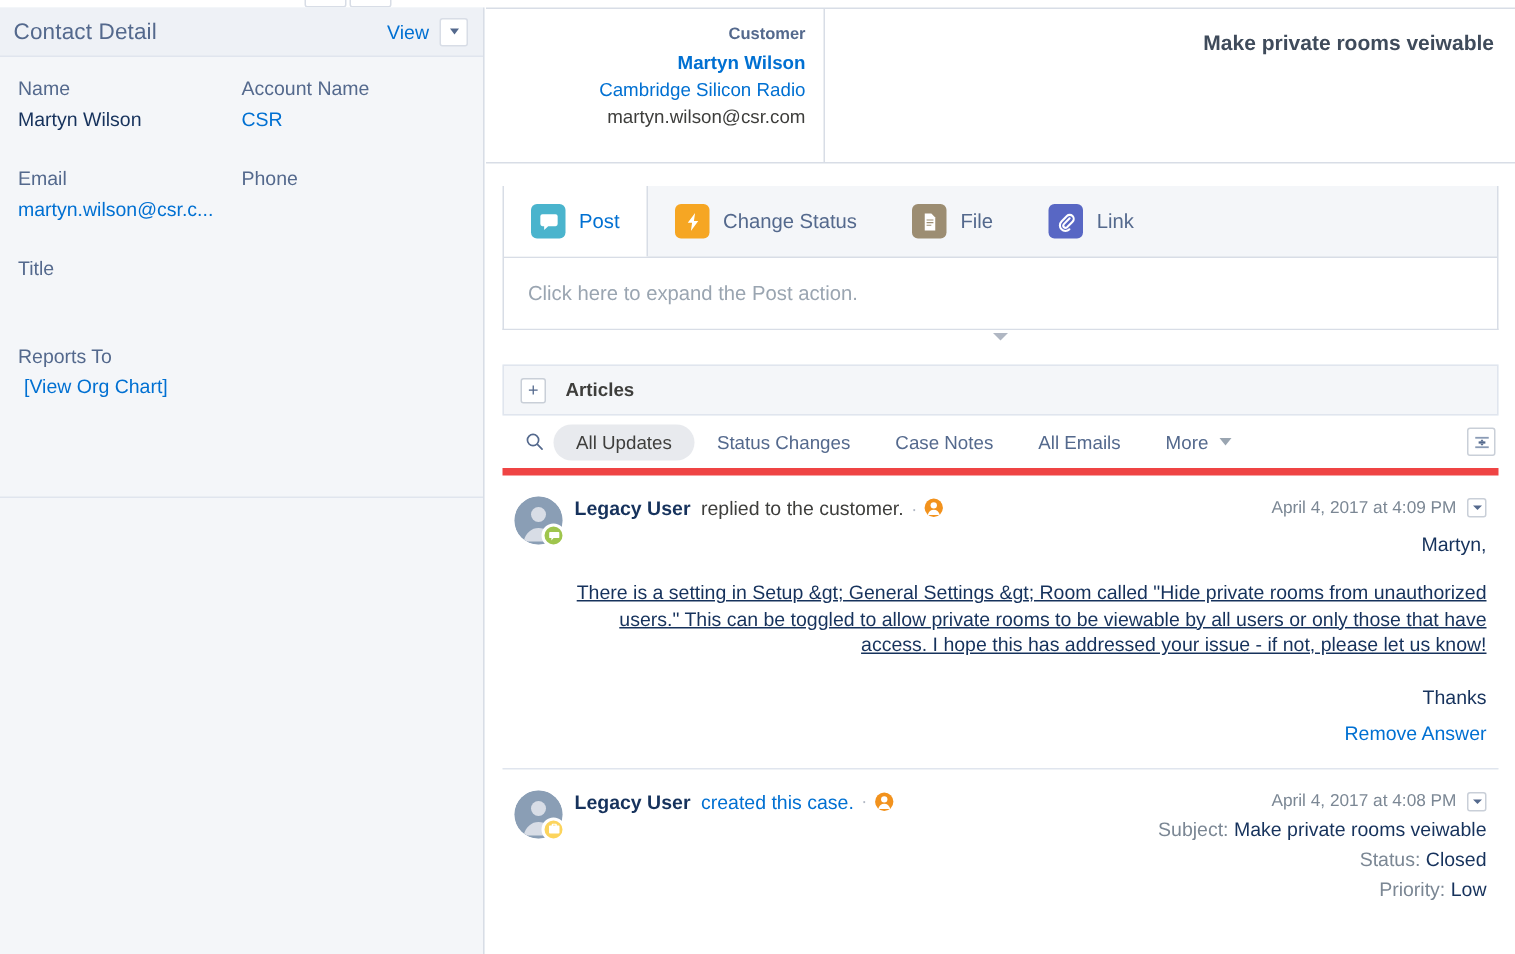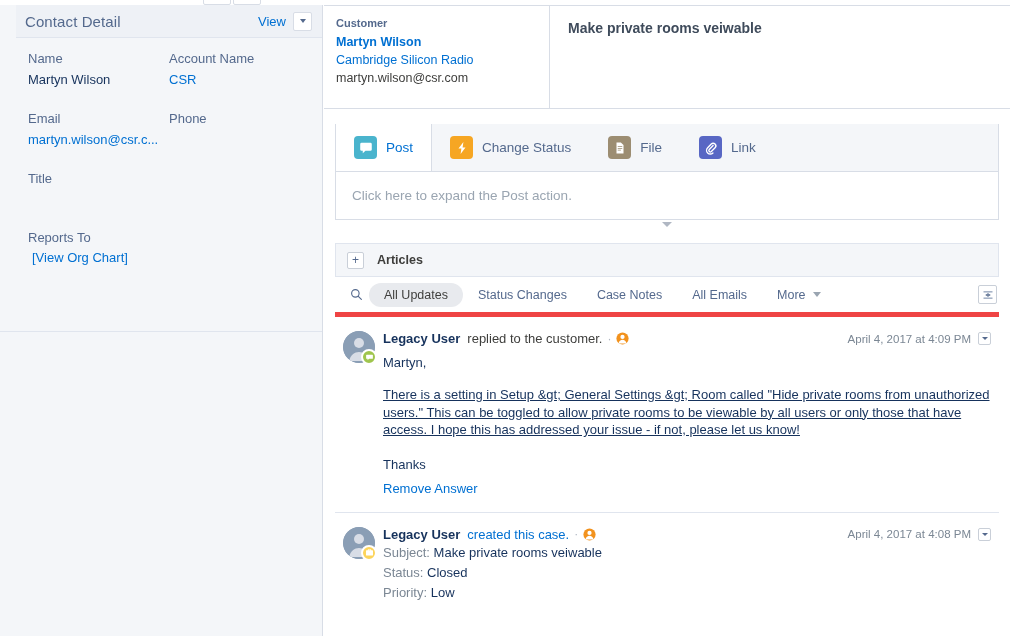--- a/index.html
+++ b/index.html
@@ -24,21 +24,20 @@
     background:#fff; border-radius:2px;
   }
   .sliver-1 { left:203px; width:28px; }
   .sliver-2 { left:233px; width:28px; }
 
   
   .left-panel {
     position:absolute; left:0; top:5px; width:323px; height:631px;
     background:#f4f6f9;
     border-right:1px solid #d8dde6;
-    padding-left:16px;
   }
   .cd-header {
     position:relative; height:33px;
     background:#eef1f6;
     border-bottom:1px solid #e0e5ee;
     display:flex; align-items:center;
     padding:0 10px 0 9px;
   }
   .cd-title {
     font-size:15px; color:#54698d; font-weight:400; letter-spacing:0.1px;
@@ -65,21 +64,21 @@
   .cd-value { color:#16325c; font-size:13px; line-height:17px; min-height:17px; }
   .cd-value.link { color:#0070d2; cursor:pointer; }
   .cd-gap { height:22px; }
   .cd-gap-sm { height:21px; }
   .cd-divider {
     position:absolute; left:0; top:326px; width:322px; height:1px; background:#e0e5ee;
   }
   .reports-link { color:#0070d2; font-size:13px; padding-left:4px; cursor:pointer; }
 
   
-  .right { position:absolute; left:324px; top:5px; width:686px; height:631px; background:#fff; }
+  .right { position:absolute; left:324px; top:5px; width:686px; height:631px; background:#fff;text-align:right; }
 
   
   .highlights {
     display:flex; height:104px; border-bottom:1px solid #d8dde6;
     border-top:1px solid #d8dde6;
   }
   .hl-customer {
     width:226px; padding:10px 12px 0 12px; border-right:1px solid #d8dde6;
   }
   .hl-k { font-size:11px; font-weight:bold; color:#54698d; line-height:15px; margin-bottom:2px;}

